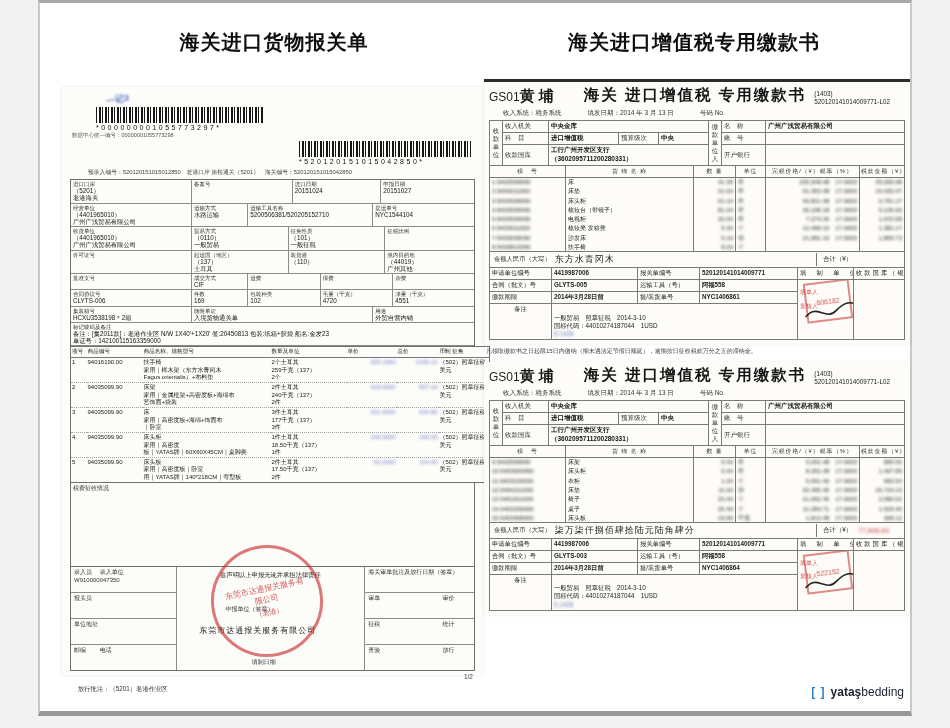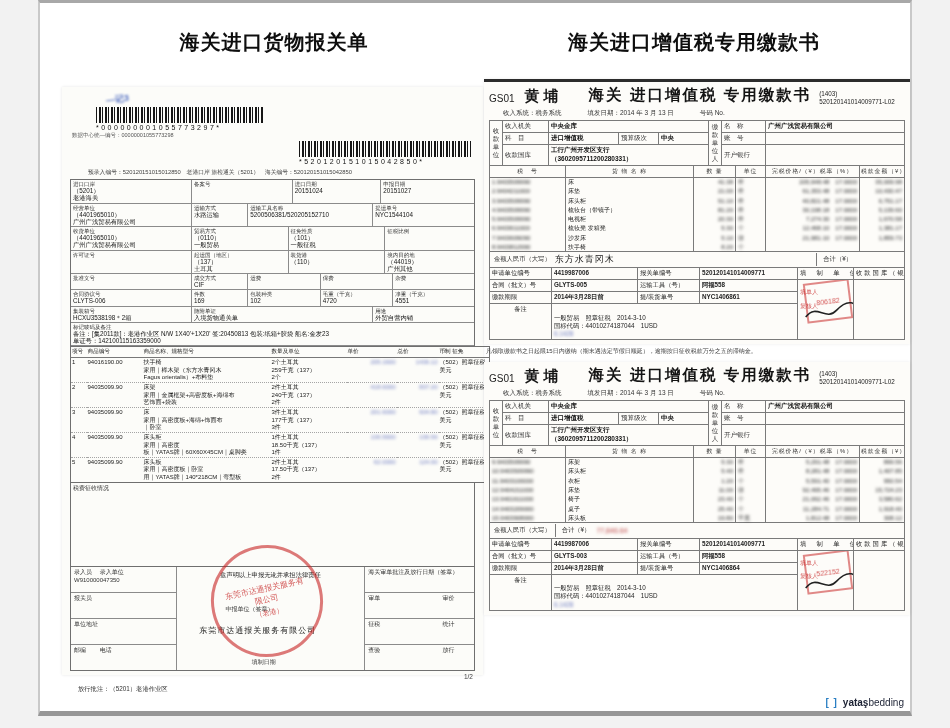--- a/index.html
+++ b/index.html
@@ -78,21 +78,21 @@
   .stamp-circle .s1{font-size:8px;line-height:1.3;width:86px;}
   .stamp-circle .s2{font-size:7px;margin-top:3px;}
   .pagemark{text-align:right;font-size:6.5px;color:#444;margin-top:2px;padding-right:2px;}
   .release{font-size:6.3px;color:#333;margin-top:5px;margin-left:8px;}
 
   
   .doc-right{position:absolute;left:444px;top:76px;width:426px;}
   .notice{background:#fdfcf9;box-shadow:0 0 3px rgba(0,0,0,.08);padding:3px 5px 4px 5px;position:relative;}
   .notice.first{border-top:3px solid #2c2c2c;}
   .nhead{display:flex;align-items:flex-end;}
-  .ncode{font-size:10px;color:#222;margin-right:10px;margin-bottom:2px;}
+  .ncode{font-size:12px;color:#222;margin-right:0;margin-bottom:2px;}
   .nport{font-size:15px;font-weight:700;letter-spacing:4px;margin-right:26px;color:#141414;}
   .ntitle{font-size:15.5px;font-weight:700;letter-spacing:2px;color:#141414;white-space:nowrap;}
   .nnos{font-size:6.3px;color:#222;margin-left:8px;line-height:1.25;white-space:nowrap;}
   .nsub{display:flex;font-size:6.5px;color:#333;margin:3px 0 2px 14px;gap:26px;}
 
   table.party{width:100%;border-collapse:collapse;table-layout:fixed;}
   table.party td{border:1px solid #7a7a7a;padding:1px 2px;font-size:6.5px;overflow:hidden;}
   td.vlab{width:13px;font-size:6.5px;line-height:1.25;text-align:center;word-break:break-all;color:#333;padding:0;}
   td.plab{color:#333;white-space:nowrap;}
   td.pval{color:#111;font-weight:600;white-space:pre-line;}
@@ -116,21 +116,21 @@
   .rstamp{
     position:absolute;right:2px;top:1px;width:46px;height:40px;
     border:2px solid rgba(200,40,40,.55);transform:rotate(-7deg);
     color:rgba(200,40,40,.8);font-size:7px;display:flex;align-items:center;justify-content:center;
     filter:blur(.4px);
   }
   .staff{position:absolute;left:2px;top:6px;color:rgba(200,40,40,.8);font-size:6px;line-height:2.2;}
   .sig-svg{position:absolute;left:6px;top:18px;width:86px;height:26px;}
   .footnote{font-size:6px;color:#3a3a3a;margin:3px 0 6px 2px;filter:blur(.3px);}
 
-  .brand{position:absolute;right:6px;top:682px;font-size:10px;white-space:nowrap;margin-top:12px;}
+  .brand{position:absolute;right:6px;top:682px;font-size:12px;white-space:nowrap;}
   .brand .bk{color:#2b7fc3;font-weight:700;letter-spacing:1px;}
   .brand .bd{color:#1b2133;font-weight:700;margin-left:5px;}
   .brand .lt{color:#1b2133;font-weight:400;}
 </style>
 </head>
 <body>
 
 <div class="panel">
 
   <div class="main-title title-right">海关进口增值税专用缴款书</div>
@@ -772,20 +772,21 @@
               <td>床头板</td>
               <td class="bl num">19.80</td>
               <td class="bl">千克</td>
               <td class="bl num">1,812.48　17.0000</td>
               <td class="bl num">308.12</td>
             </tr>
           </tbody>
       </table>
       <div class="amount">
         <span class="amt-label">金额人民币（大写）</span>
+        <span class="amt-text">柒万柒仟捌佰肆拾陆元陆角肆分</span>
         <span class="amt-total">合计（¥）</span>
         <span class="amt-val blr">77,846.64</span>
       </div>
       <table class="ninfo">
         <colgroup>
             <col style="width:62px">
             <col style="width:86px">
             <col style="width:62px">
             <col style="width:98px">
             <col style="width:56px">

